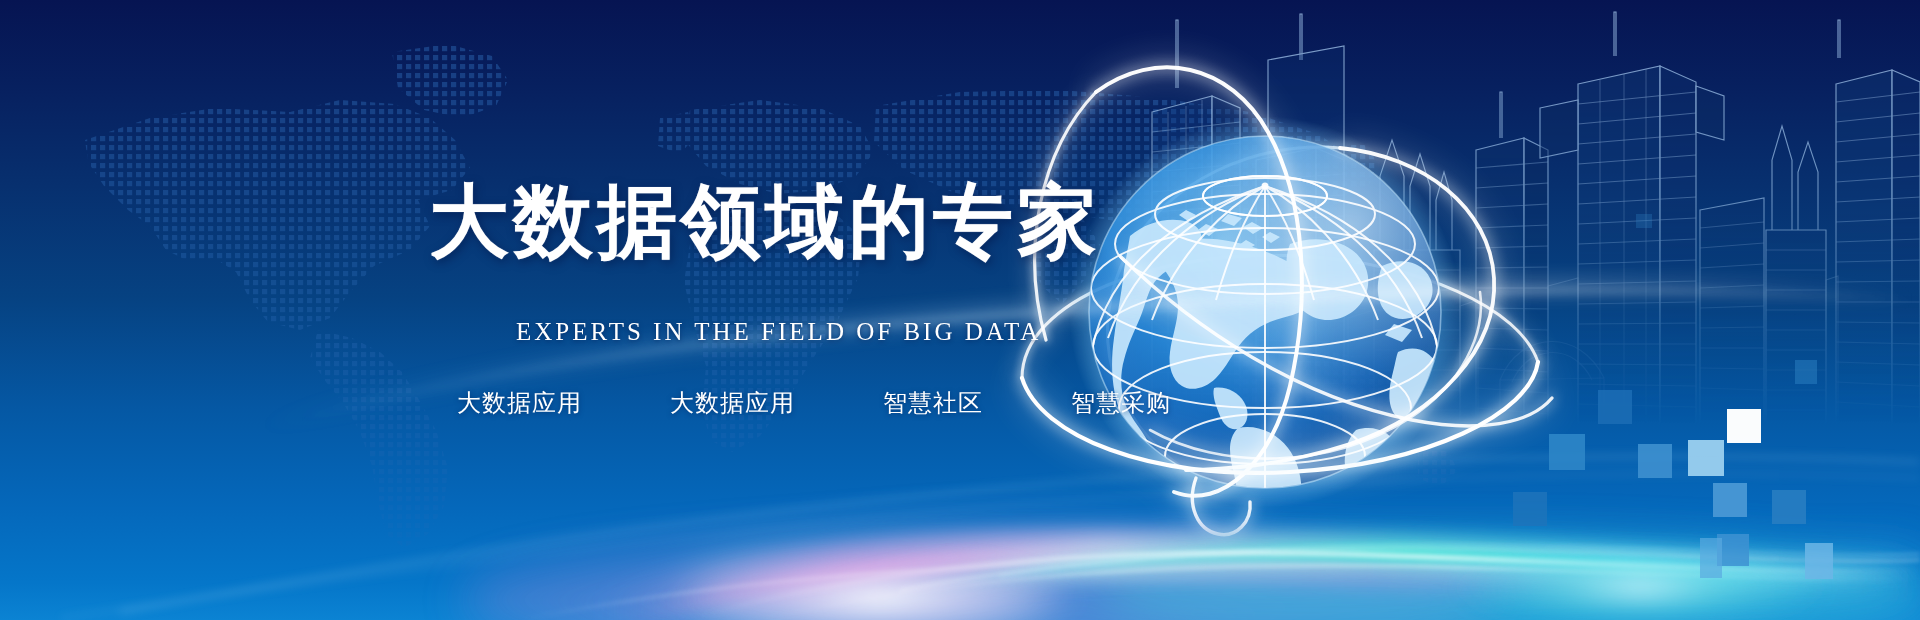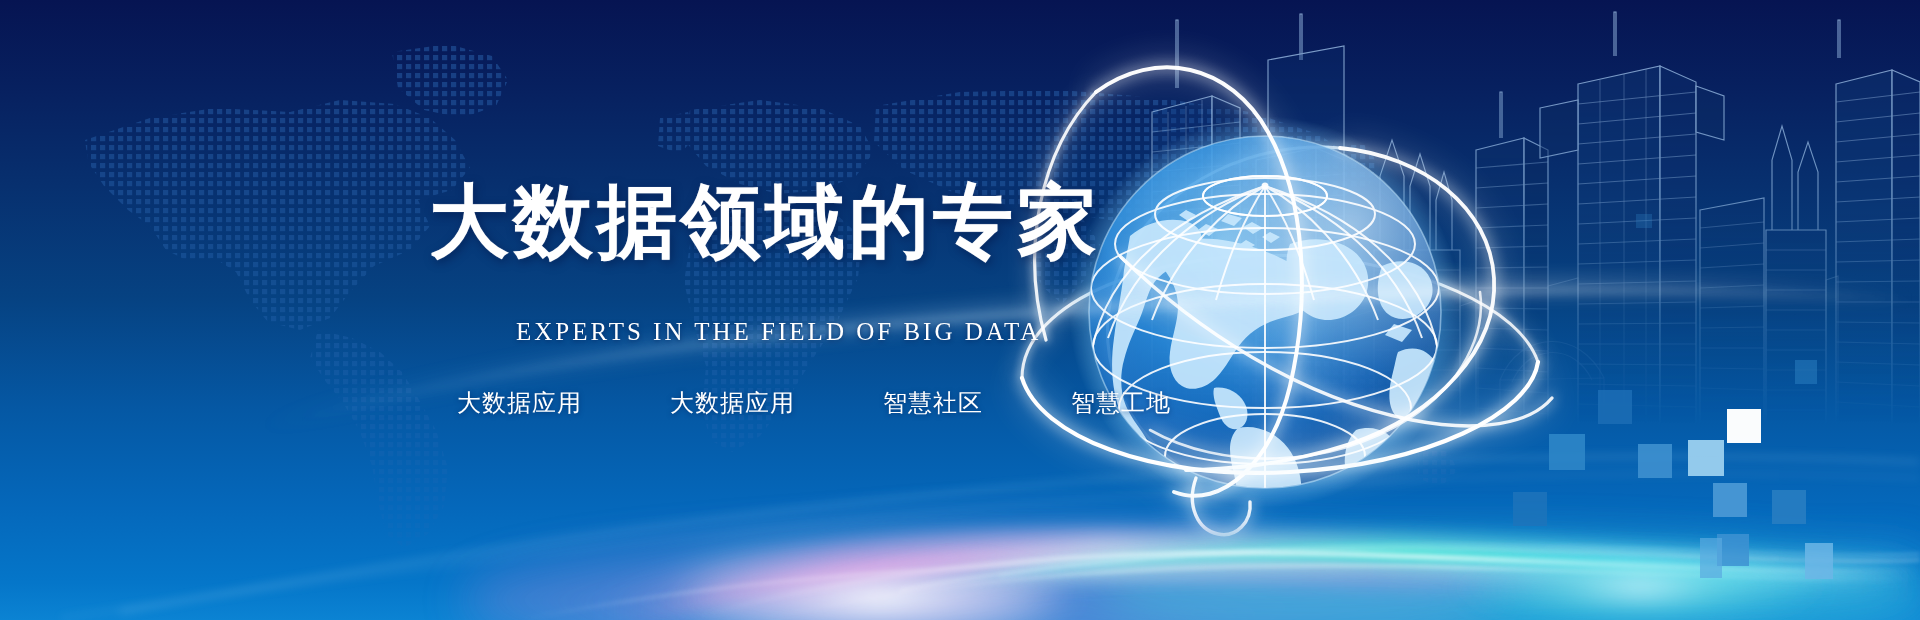--- a/index.html
+++ b/index.html
@@ -563,18 +563,18 @@
   <div id="textblock">
 
     <div id="headline">大数据领域的专家</div>
 
     <div id="subhead">EXPERTS IN THE FIELD OF BIG DATA</div>
 
     <div id="taglines">
       <span class="tag">大数据应用</span>
       <span class="tag">大数据应用</span>
       <span class="tag">智慧社区</span>
-      <span class="tag">智慧工地</span>
+      <span class="tag">智慧采购</span>
     </div>
 
   </div>
 
 </div>
 
 </body></html>

